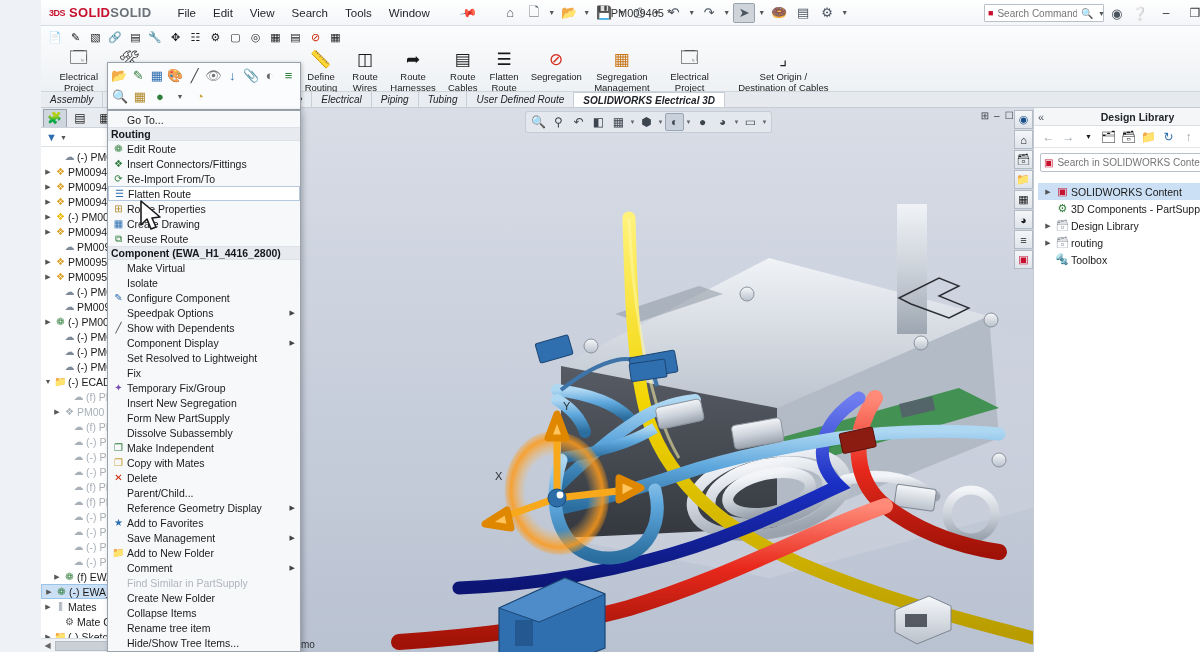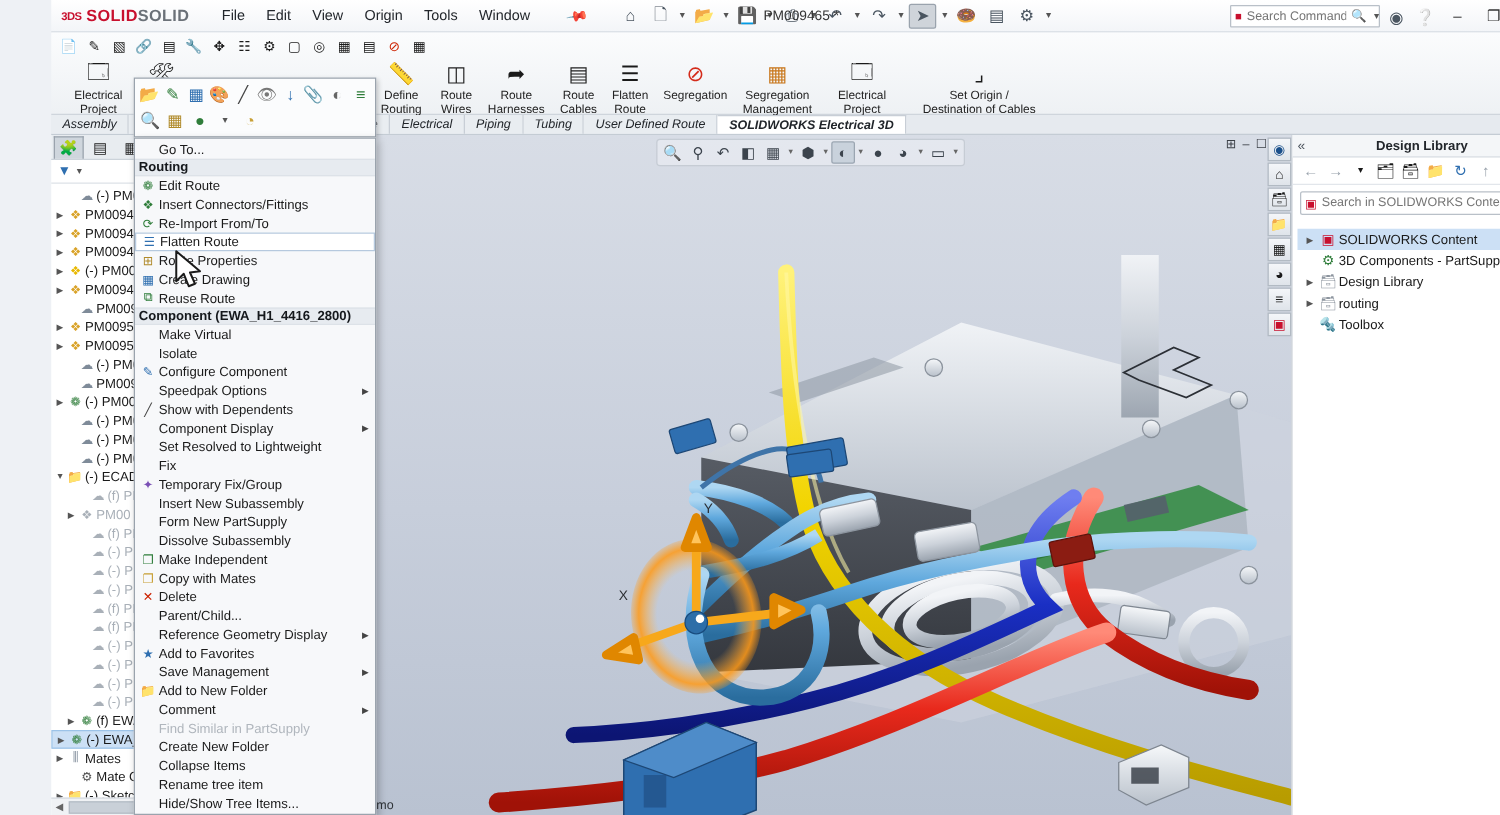--- a/index.html
+++ b/index.html
@@ -211,21 +211,21 @@
   <div class="titlebar">
     <div class="sw-logo">
       <span class="sw-mark">3DS</span>
       <span class="sw-name"><span class="a">SOLID</span><span class="b">SOLID</span></span>
     </div>
 
     <div class="menubar">
       <span>File</span>
       <span>Edit</span>
       <span>View</span>
-      <span>Origin</span>
+      <span>Search</span>
       <span>Tools</span>
       <span>Window</span>
       <span class="pin-icon">📌</span>
     </div>
 
     <div class="tb-icons">
       <div class="tbi">⌂</div>
       <div class="tbi">🗋</div>
       <div class="caret">▼</div>
       <div class="tbi">📂</div>
@@ -875,21 +875,21 @@
       <div class="mi">
         <span class="mic"></span>
         <span class="mlb">Fix</span>
       </div>
       <div class="mi">
         <span class="mic" style="color: rgb(122, 79, 181);">✦</span>
         <span class="mlb">Temporary Fix/Group</span>
       </div>
       <div class="mi">
         <span class="mic"></span>
-        <span class="mlb">Insert New Subassembly</span>
+        <span class="mlb">Insert New Segregation</span>
       </div>
       <div class="mi">
         <span class="mic"></span>
         <span class="mlb">Form New PartSupply</span>
       </div>
       <div class="mi">
         <span class="mic"></span>
         <span class="mlb">Dissolve Subassembly</span>
       </div>
       <div class="mi">

